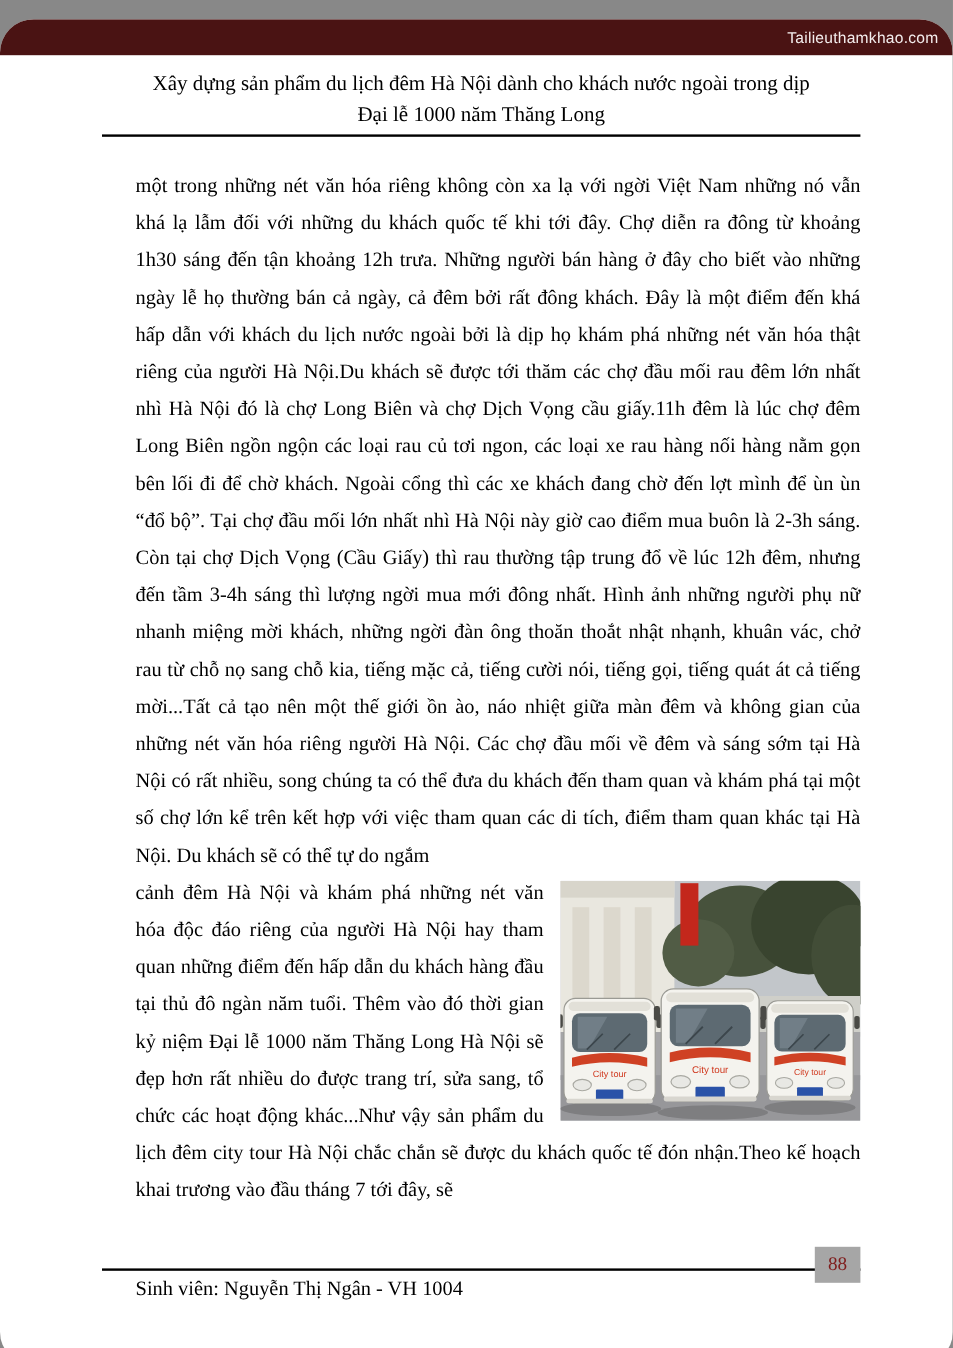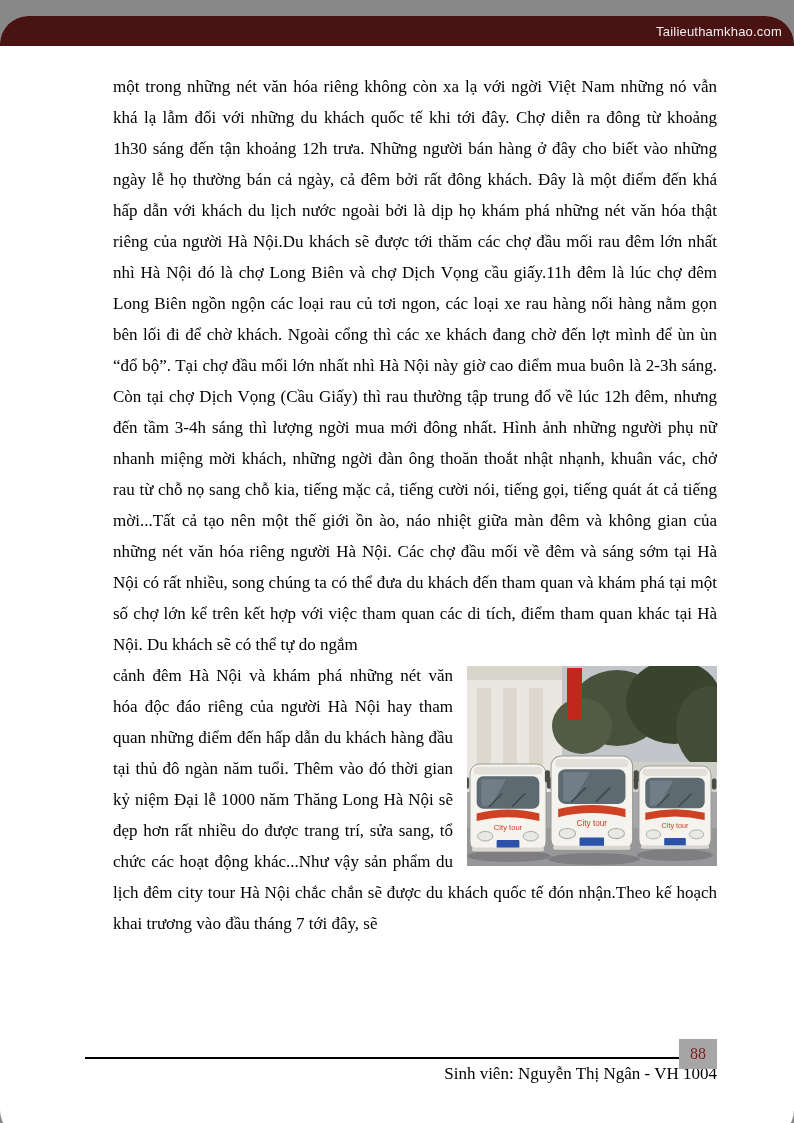--- a/index.html
+++ b/index.html
@@ -73,21 +73,20 @@
     position: absolute;
     top: 1041px;
     left: 85px;
     right: 77px;
     border-top: 2px solid #000;
   }
   .footer-author {
     margin-left: 28px;
     padding-top: 5px;
     font-size: 17px;
-    text-align: right;
   }
   .page-number {
     position: absolute;
     right: 0px;
     top: -20px;
     background: #a6a6a6;
     color: #7f1d1d;
     font-size: 16px;
     line-height: 22px;
     padding: 4px 11px;
@@ -97,20 +96,24 @@
 <body>
 
 <div class="page">
 
   <div class="topbar">
     <span class="topbar-text">Tailieuthamkhao.com</span>
   </div>
 
   <div class="content">
 
+    <div class="doc-header">
+      <div class="title-line">Xây dựng sản phẩm du lịch đêm Hà Nội dành cho khách nước ngoài trong dịp</div>
+      <div class="title-line">Đại lễ 1000 năm Thăng Long</div>
+    </div>
 
     <div class="body-text">
       <p class="para">một trong những nét văn hóa riêng không còn xa lạ với ngời Việt Nam những nó vẫn khá lạ lẫm đối với những du khách quốc tế khi tới đây. Chợ diễn ra đông từ khoảng 1h30 sáng đến tận khoảng 12h trưa. Những người bán hàng ở đây cho biết vào những ngày lễ họ thường bán cả ngày, cả đêm bởi rất đông khách. Đây là một điểm đến khá hấp dẫn với khách du lịch nước ngoài bởi là dịp họ khám phá những nét văn hóa thật riêng của người Hà Nội.Du khách sẽ được tới thăm các chợ đầu mối rau đêm lớn nhất nhì Hà Nội đó là chợ Long Biên và chợ Dịch Vọng cầu giấy.11h đêm là lúc chợ đêm Long Biên ngồn ngộn các loại rau củ tơi ngon, các loại xe rau hàng nối hàng nằm gọn bên lối đi để chờ khách. Ngoài cổng thì các xe khách đang chờ đến lợt mình để ùn ùn “đổ bộ”. Tại chợ đầu mối lớn nhất nhì Hà Nội này giờ cao điểm mua buôn là 2-3h sáng. Còn tại chợ Dịch Vọng (Cầu Giấy) thì rau thường tập trung đổ về lúc 12h đêm, nhưng đến tầm 3-4h sáng thì lượng ngời mua mới đông nhất. Hình ảnh những người phụ nữ nhanh miệng mời khách, những ngời đàn ông thoăn thoắt nhật nhạnh, khuân vác, chở rau từ chỗ nọ sang chỗ kia, tiếng mặc cả, tiếng cười nói, tiếng gọi, tiếng quát át cả tiếng mời...Tất cả tạo nên một thế giới ồn ào, náo nhiệt giữa màn đêm và không gian của những nét văn hóa riêng người Hà Nội. Các chợ đầu mối về đêm và sáng sớm tại Hà Nội có rất nhiều, song chúng ta có thể đưa du khách đến tham quan và khám phá tại một số chợ lớn kể trên kết hợp với việc tham quan các di tích, điểm tham quan khác tại Hà Nội. Du khách sẽ có thể tự do ngắm</p>
       <p class="para">
         <span class="figure-float">
           <svg viewBox="0 0 250 200" width="250" height="200" preserveAspectRatio="none" xmlns="http://www.w3.org/2000/svg">
             <defs>
               <g id="bus">
                 <rect x="0" y="0" width="80" height="92" rx="10" fill="#f4f3ee" stroke="#9a9a94" stroke-width="1"></rect>
                 <rect x="4" y="3" width="72" height="8" rx="4" fill="#e2e0d8"></rect>

